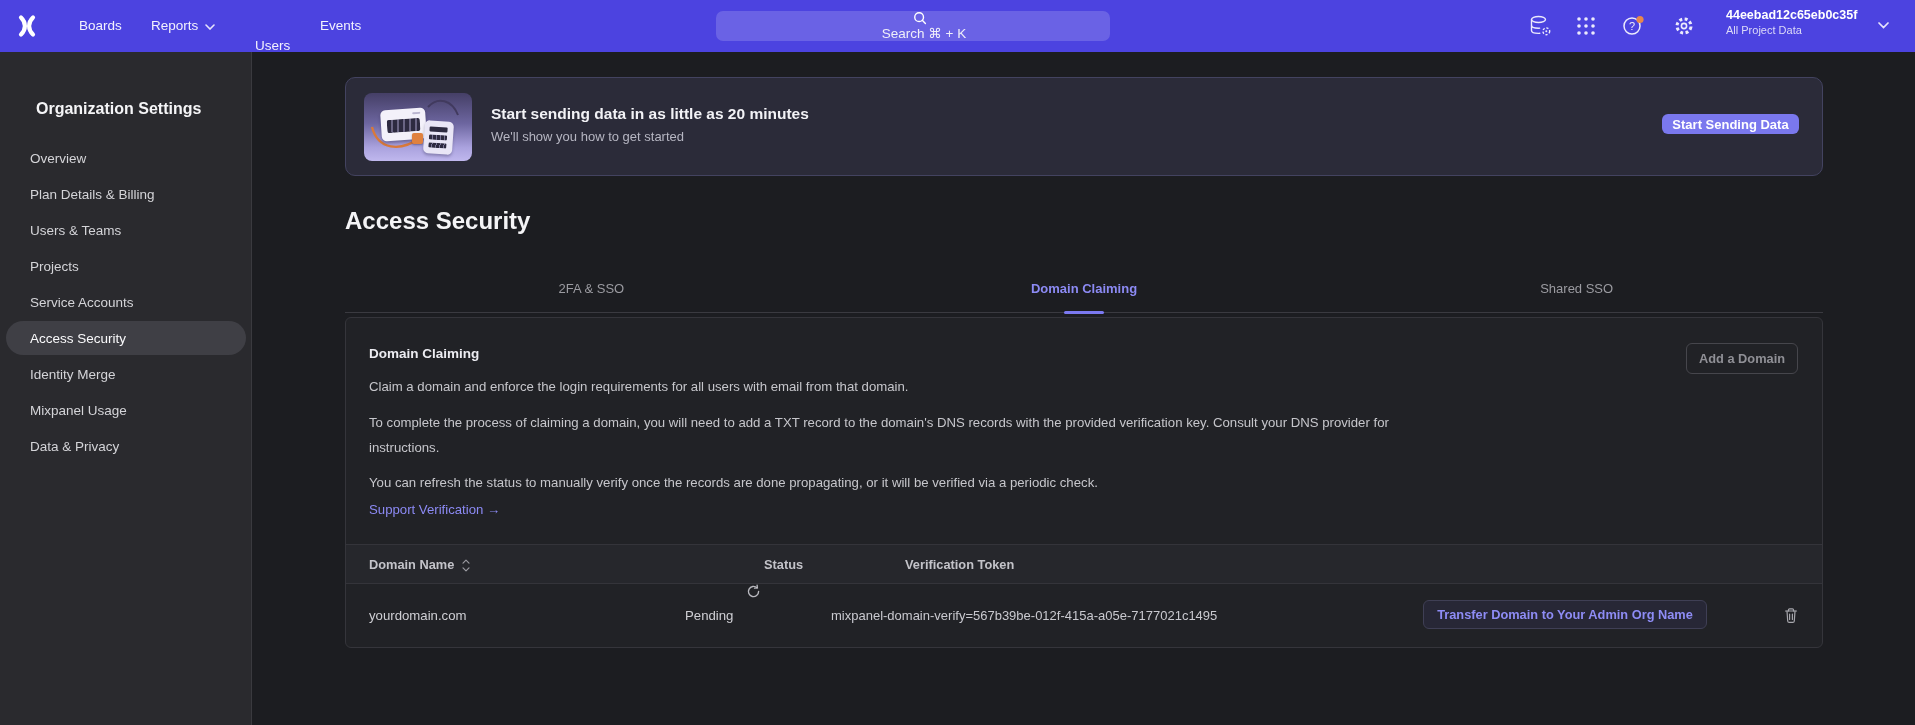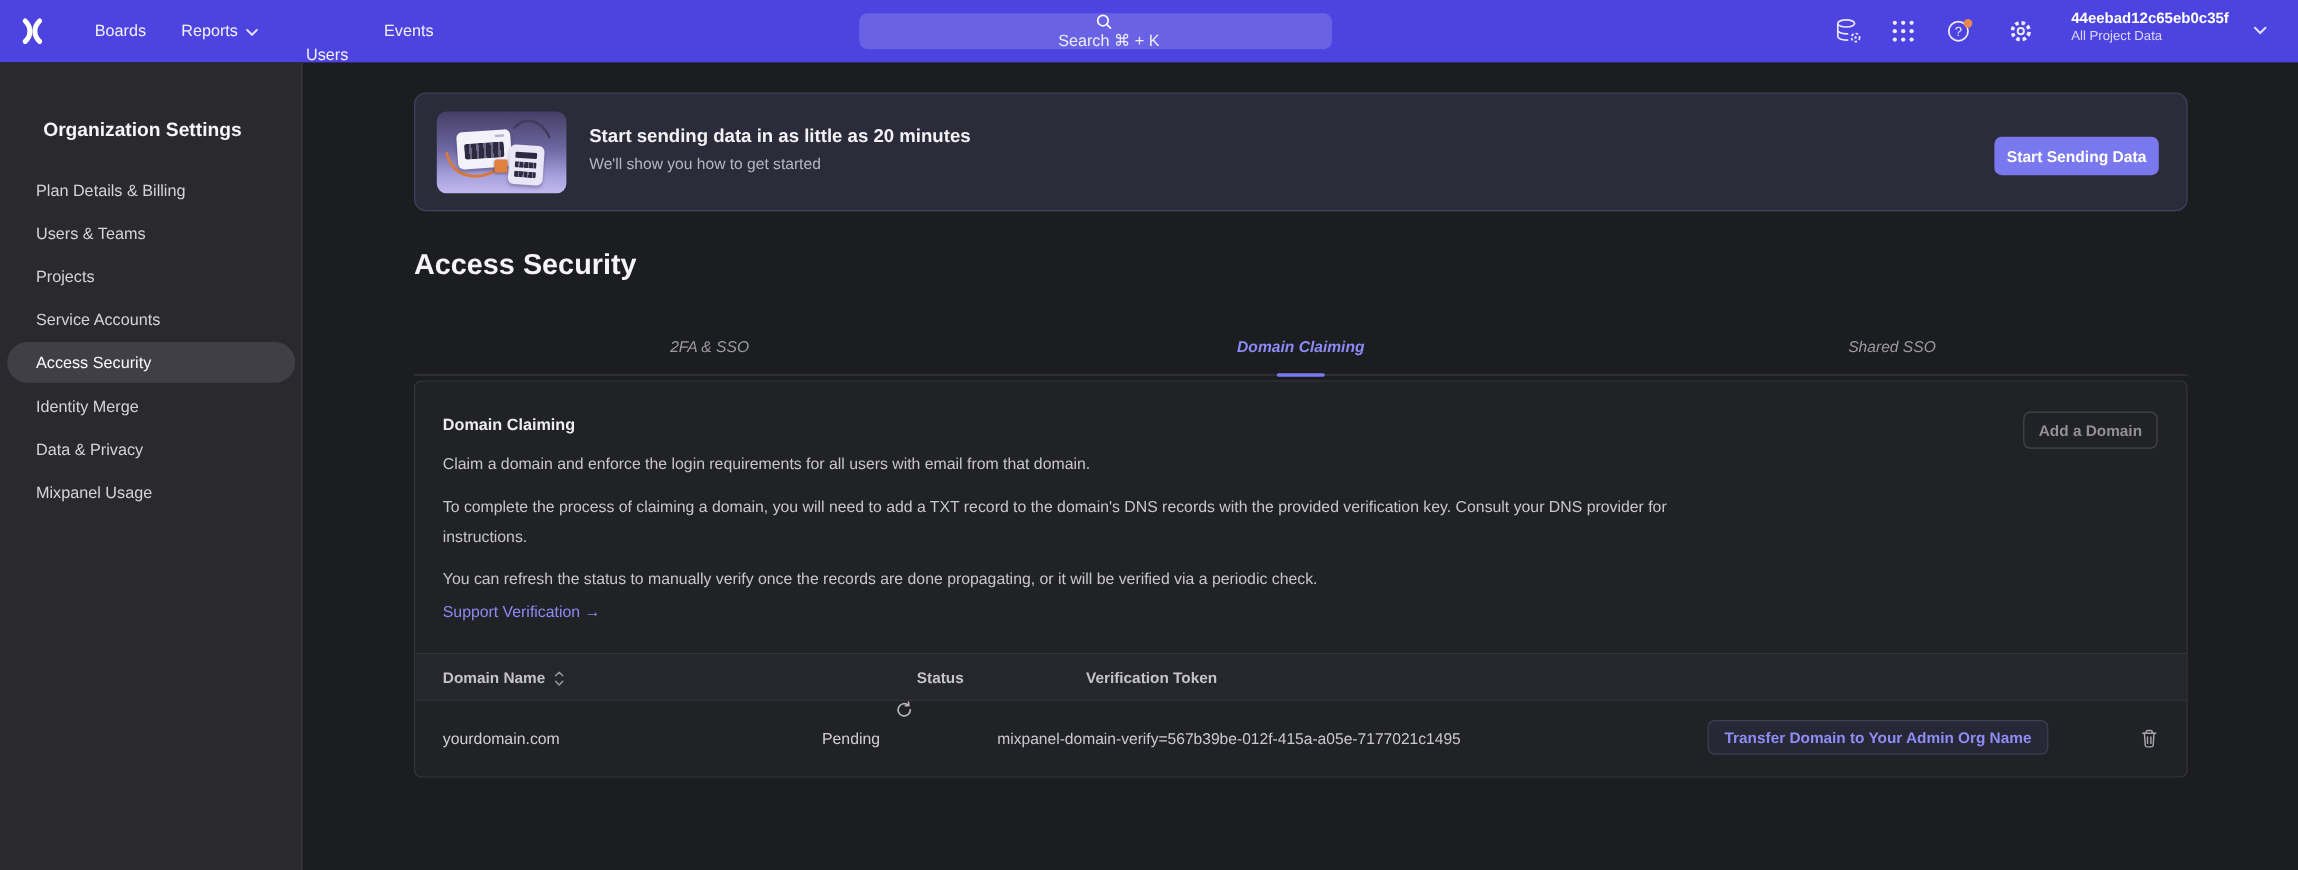--- a/index.html
+++ b/index.html
@@ -52,27 +52,27 @@
   .dev1 .slots{position:absolute;left:6px;top:10px;width:33px;height:13px;background:#2d2a40;border-radius:2px;
     background-image:repeating-linear-gradient(90deg,#2d2a40 0 4px,#6a6584 4px 6px);}
   .dev1 .led{position:absolute;right:5px;top:4px;width:8px;height:2px;background:#b9b4cf;border-radius:1px;}
   .dev2{position:absolute;left:60px;top:28px;width:29px;height:33px;background:#e9e6f6;border-radius:5px;transform:rotate(4deg);box-shadow:0 2px 3px rgba(30,25,60,.3);}
   .dev2 .bar{position:absolute;left:5px;width:18px;height:5px;background:#2d2a40;border-radius:1px;}
   .dev2 .b1{top:6px;}.dev2 .b2{top:14px;background-image:repeating-linear-gradient(90deg,#2d2a40 0 3px,#7a7596 3px 4px);}
   .dev2 .b3{top:22px;background-image:repeating-linear-gradient(90deg,#2d2a40 0 3px,#7a7596 3px 4px);}
   .chip{position:absolute;left:48px;top:40px;width:11px;height:11px;background:#e0813f;border-radius:2px;box-shadow:0 1px 2px rgba(30,25,60,.4);}
   .banner-title{position:absolute;left:145px;top:27px;color:#f2f2f6;font-size:15.5px;font-weight:bold;}
   .banner-sub{position:absolute;left:145px;top:51px;color:#b6b6c2;font-size:13px;}
-  .banner-btn{position:absolute;right:23px;top:36px;width:137px;height:32px;border:none;border-radius:6px;
+  .banner-btn{position:absolute;right:23px;top:36px;width:137px;height:20px;border:none;border-radius:6px;
     background:var(--btn-purple);color:#ffffff;font-size:13px;font-weight:600;cursor:pointer;}
 
   
   .page-title{position:absolute;left:345px;top:207px;color:#f4f4f6;font-size:24px;font-weight:bold;}
   .tabs{position:absolute;left:345px;top:265px;width:1478px;height:48px;display:flex;border-bottom:1px solid #3a3a40;}
-  .tab{flex:1;text-align:center;padding-top:16px;font-size:13px;font-weight:500;color:#9b9ba1;cursor:pointer;position:relative;font-style:italic;}
+  .tab{flex:1;text-align:center;padding-top:16px;font-size:13px;font-weight:500;color:#9b9ba1;cursor:pointer;position:relative;}
   .tab.active{color:var(--accent);font-weight:600;}
   .tab.active::after{content:"";position:absolute;left:50%;bottom:-2px;transform:translateX(-50%);
     width:40px;height:3px;border-radius:2px;background:#7b79f0;}
 
   
   .card{position:absolute;left:345px;top:317px;width:1478px;height:331px;background:#212226;
     border:1px solid #35353b;border-radius:6px;}
   .card-title{position:absolute;left:23px;top:28px;color:#ececf1;font-size:13.5px;font-weight:600;}
   .add-btn{position:absolute;right:24px;top:25px;width:112px;height:31px;background:transparent;
     border:1px solid #46464c;border-radius:6px;color:#909096;font-size:12.8px;font-weight:600;cursor:pointer;}
@@ -165,28 +165,29 @@
       <div class="user-project">All Project Data</div>
       <svg class="user-chevron" width="11" height="7" viewBox="0 0 11 7" fill="none">
         <path d="M1 1l4.5 4.5L10 1" stroke="#e6e4fb" stroke-width="1.7" stroke-linecap="round"></path>
       </svg>
     </div>
   </header>
 
   <aside class="sidebar">
     <div class="sidebar-title">Organization Settings</div>
     <ul class="side-list">
+      <li class="side-item">Overview</li>
       <li class="side-item">Plan Details &amp; Billing</li>
       <li class="side-item">Users &amp; Teams</li>
       <li class="side-item">Projects</li>
       <li class="side-item">Service Accounts</li>
       <li class="side-item active">Access Security</li>
       <li class="side-item">Identity Merge</li>
+      <li class="side-item">Mixpanel Usage</li>
       <li class="side-item">Data &amp; Privacy</li>
-      <li class="side-item">Mixpanel Usage</li>
     </ul>
   </aside>
 
   <section class="banner">
     <div class="illus">
       <svg class="cable" width="108" height="68" viewBox="0 0 108 68" fill="none">
         <path d="M64 14 C74 3 88 7 94 22" stroke="#413a5e" stroke-width="2"></path>
         <path d="M8 34 C14 57 36 59 56 45" stroke="#d9793a" stroke-width="2.4"></path>
       </svg>
       <div class="dev1">

